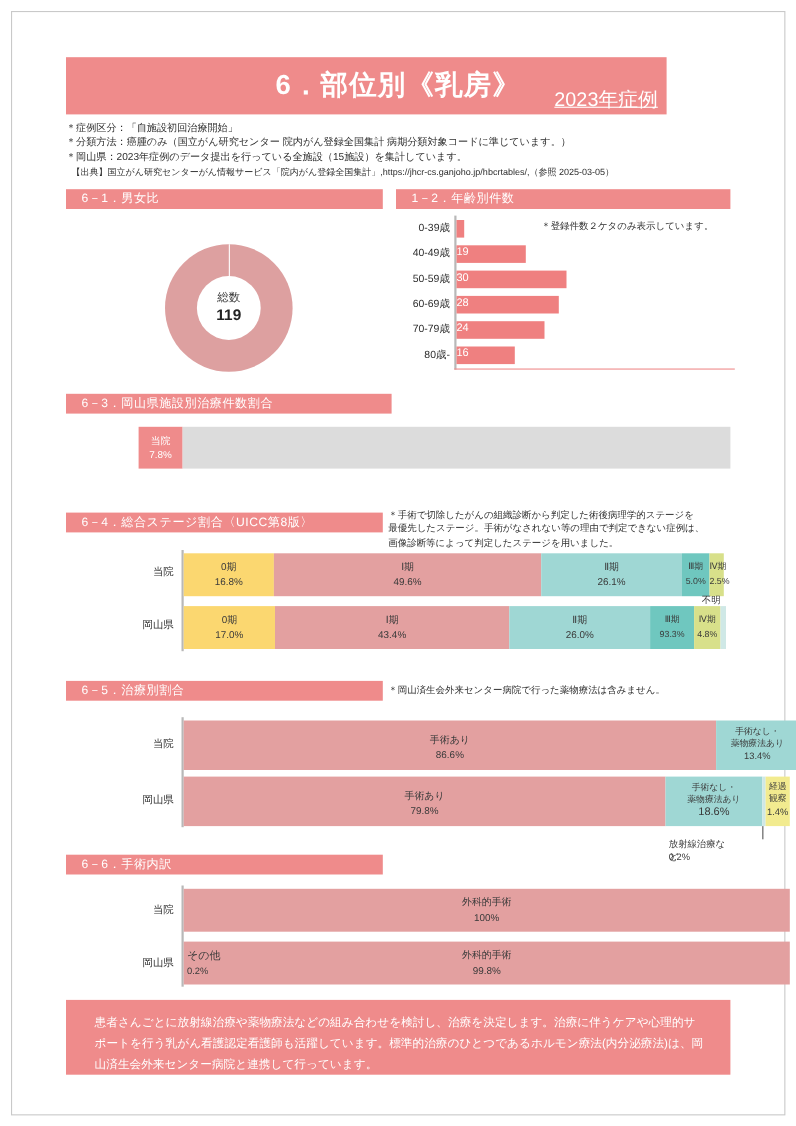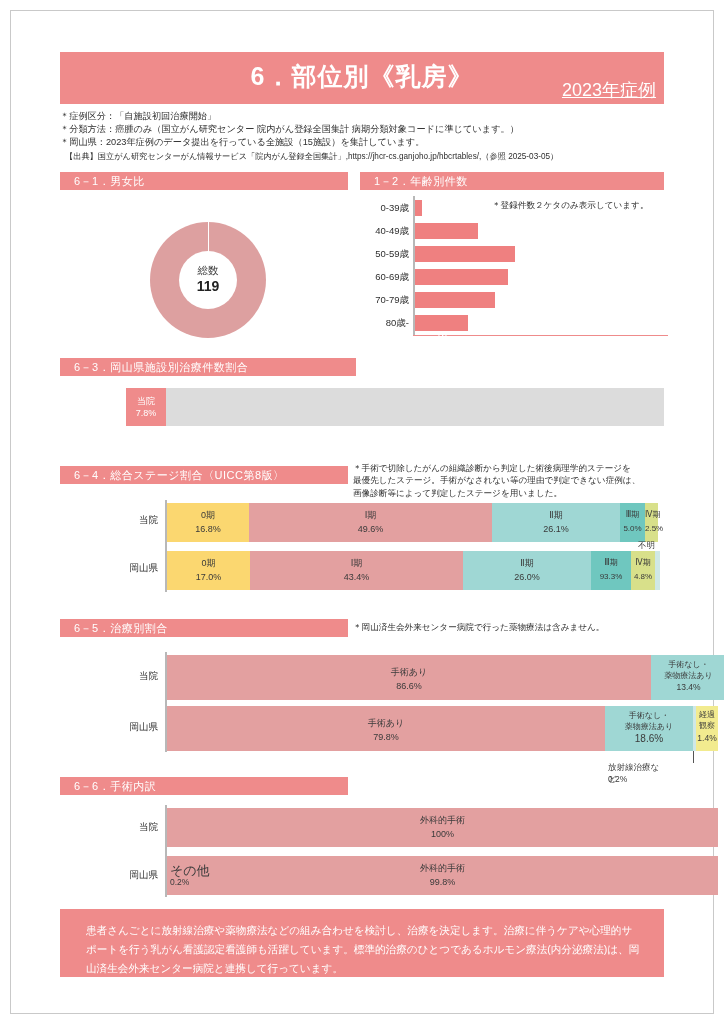--- a/index.html
+++ b/index.html
@@ -29,21 +29,21 @@
     height: 1004px;
     border: 1px solid #c9c9c9;
     box-sizing: border-box;
     pointer-events: none;
   }
 
   
   .title-banner {
     position: absolute;
     left: 60px; top: 52px;
-    width: 604px; height: 52px;
+    width: 546px; height: 52px;
     background: #ef8b8b;
     box-sizing: border-box;
   }
   .title-text {
     position: absolute;
     left: 0; top: 8px;
     width: 604px;
     text-align: center;
     font-size: 25px;
     font-weight: bold;
@@ -161,23 +161,23 @@
     position: absolute; left: 0; top: 0;
     width: 49px; height: 23px;
     line-height: 23px; text-align: right;
     font-size: 9.5px; color: #2e2e2e;
   }
   .age-bar {
     position: absolute; left: 55px; top: 3.5px;
     height: 16px; background: #ef8080;
   }
   .age-val {
-    position: absolute; top: 17px;
+    position: absolute; top: 3px;
     height: 16px; line-height: 16px;
-    font-size: 10px; color: #ffffff; text-align: center;
+    font-size: 10px; color: #ffffff; text-align: left;
   }
 
   
   .bar-chart { position: absolute; }
   .bc-axis { position: absolute; width: 1.6px; background: #b8b8b8; }
   .bc-rowlabel {
     position: absolute;
     text-align: right;
     font-size: 9.5px;
     color: #2e2e2e;
@@ -403,20 +403,20 @@
     <div class="seg" style="left:107px; top:3px; width:551px; height:39px; background:#e3a0a0;">
       <div class="seg-l1" style="top:6px;">外科的手術</div>
       <div class="seg-l2" style="top:21px;">100%</div>
     </div>
 
     <div class="bc-rowlabel" style="left:34px; top:64px; width:64px;">岡山県</div>
     <div class="seg" style="left:107px; top:51px; width:551px; height:39px; background:#e3a0a0;">
       <div class="seg-l1" style="top:6px;">外科的手術</div>
       <div class="seg-l2" style="top:21px;">99.8%</div>
     </div>
-    <div style="position:absolute; left:110px; top:57px; font-size:13px; color:#3a3a3a;">その他</div>
+    <div style="position:absolute; left:110px; top:57px; font-size:10px; color:#3a3a3a;">その他</div>
     <div style="position:absolute; left:110px; top:72px; font-size:8.5px; color:#3a3a3a;">0.2%</div>
   </div>
 
   <div class="footer-box">
     <div class="footer-text">患者さんごとに放射線治療や薬物療法などの組み合わせを検討し、治療を決定します。治療に伴うケアや心理的サポートを行う乳がん看護認定看護師も活躍しています。標準的治療のひとつであるホルモン療法(内分泌療法)は、岡山済生会外来センター病院と連携して行っています。</div>
   </div>
 </div>
 
 </body></html>

